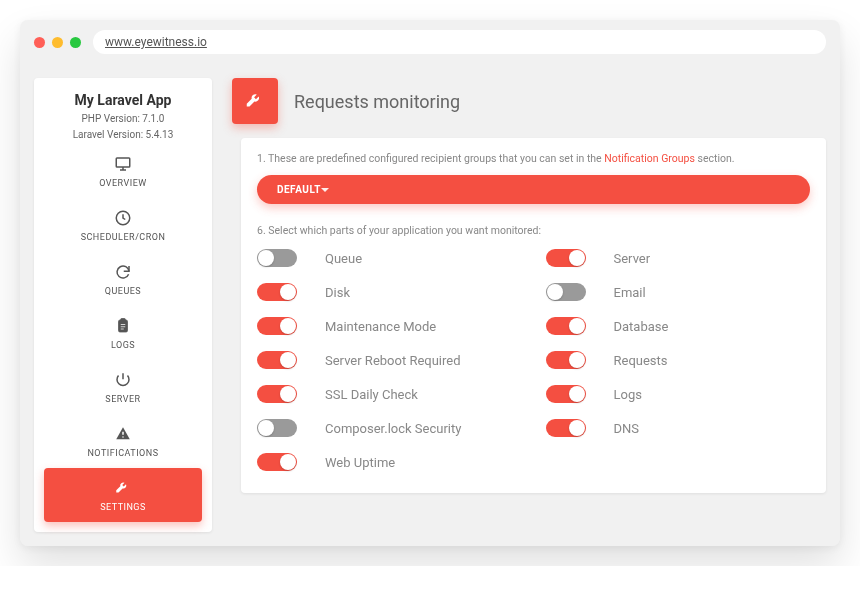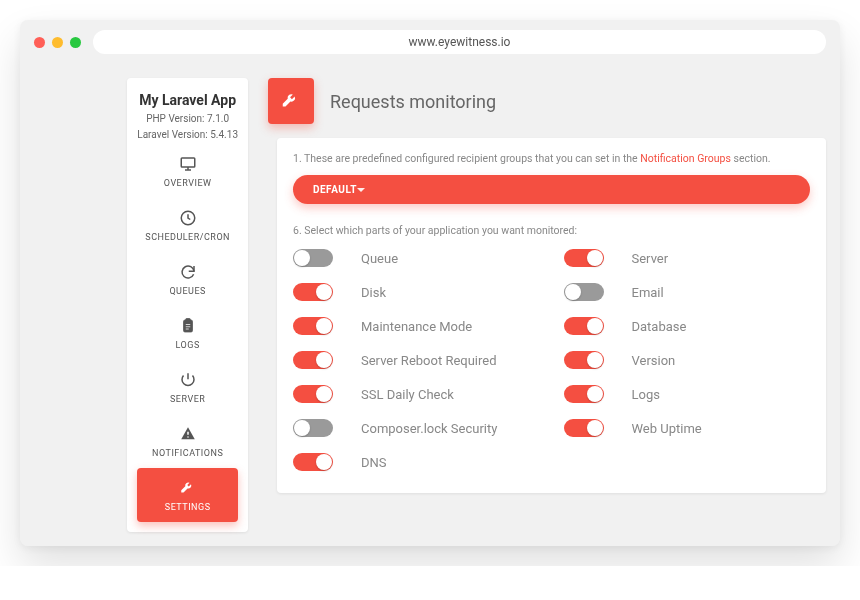--- a/index.html
+++ b/index.html
@@ -24,37 +24,37 @@
   }
   .traffic-lights { display: flex; gap: 7px; }
   .tl { width: 11px; height: 11px; border-radius: 50%; }
   .tl.red { background: #ff5f57; }
   .tl.yellow { background: #febc2e; }
   .tl.green { background: #28c840; }
   .url-bar {
     flex: 1;
     background: #fff;
     border-radius: 14px;
-    text-align: center;
+    text-align: left;
     font-size: 12px;
     color: #555;
     padding: 5px 12px;
+    text-decoration: underline;
   }
   .app-body {
     display: flex;
     padding: 14px;
     gap: 20px;
     background: #f1f1f1;
   }
   .sidebar {
-    width: 214px;
+    width: 178px;
     display: flex;
     flex-direction: column;
     gap: 0;
-    align-items: flex-end;
   }
   .app-card {
     background: #fff;
     border-radius: 4px;
     padding: 14px 10px 10px;
     text-align: center;
     box-shadow: 0 1px 3px rgba(0,0,0,0.08);
   }
   .app-title { font-weight: 700; font-size: 14px; color: #333; }
   .app-sub { font-size: 10px; color: #666; margin-top: 5px; }
@@ -325,21 +325,21 @@
             <div class="toggle-row">
               <div class="switch on">
                 <div class="knob"></div>
               </div>
               <div class="toggle-label">Server Reboot Required</div>
             </div>
             <div class="toggle-row">
               <div class="switch on">
                 <div class="knob"></div>
               </div>
-              <div class="toggle-label">Version</div>
+              <div class="toggle-label">Requests</div>
             </div>
             <div class="toggle-row">
               <div class="switch on">
                 <div class="knob"></div>
               </div>
               <div class="toggle-label">SSL Daily Check</div>
             </div>
             <div class="toggle-row">
               <div class="switch on">
                 <div class="knob"></div>
@@ -349,26 +349,26 @@
             <div class="toggle-row">
               <div class="switch off">
                 <div class="knob"></div>
               </div>
               <div class="toggle-label">Composer.lock Security</div>
             </div>
             <div class="toggle-row">
               <div class="switch on">
                 <div class="knob"></div>
               </div>
+              <div class="toggle-label">DNS</div>
+            </div>
+            <div class="toggle-row">
+              <div class="switch on">
+                <div class="knob"></div>
+              </div>
               <div class="toggle-label">Web Uptime</div>
-            </div>
-            <div class="toggle-row">
-              <div class="switch on">
-                <div class="knob"></div>
-              </div>
-              <div class="toggle-label">DNS</div>
             </div>
           </div>
       </div>
     </div>
 
   </div>
 </div>
 
 </body></html>

